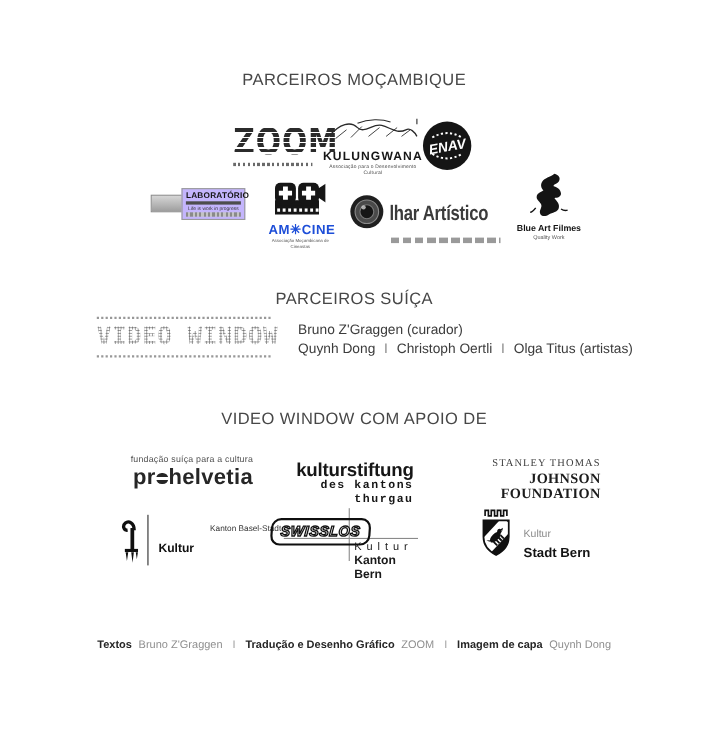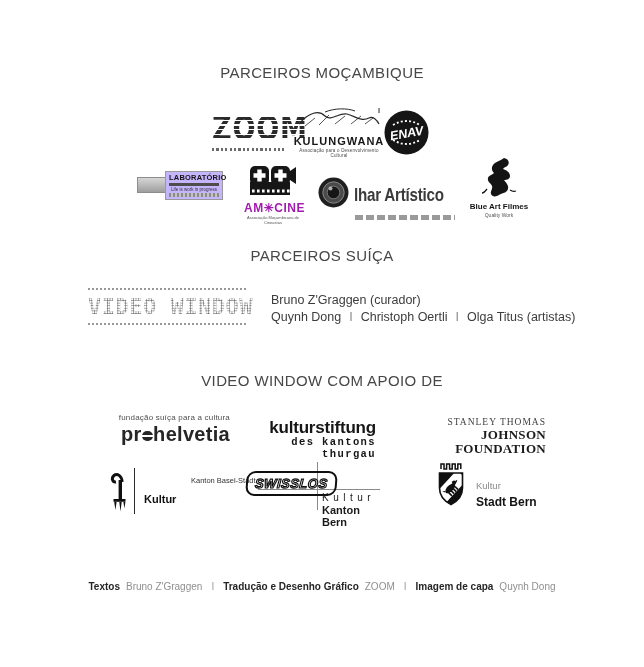--- a/index.html
+++ b/index.html
@@ -37,21 +37,21 @@
   .usb-body{position:absolute;left:28px;top:0;width:58px;height:29px;background:#c4b5fd;
             border:1px solid #9a9a9a;box-sizing:border-box;padding:2px 3px 0;}
   .lab-name{font-size:7.5px;font-weight:bold;letter-spacing:.2px;color:#141414;line-height:8px;}
   .lab-line{height:3px;background:#4d4d4d;margin:1px 0;}
   .lab-tag{font-size:4.5px;color:#333;text-align:center;line-height:5px;}
   .lab-strip{height:4px;margin-top:1px;
              background:repeating-linear-gradient(90deg,#8a8a8a 0 2px,#c3c3c3 2px 4px);}
 
   
   .amocine{left:244px;top:166px;width:58px;text-align:center;}
-  .amocine-name{font-size:12px;font-weight:bold;letter-spacing:.5px;color:#a21caf;line-height:12px;margin-top:2px;}
+  .amocine-name{font-size:12px;font-weight:bold;letter-spacing:.5px;color:#1d4ed8;line-height:12px;margin-top:2px;}
   .amocine-tag{font-size:4px;color:#555;margin-top:1px;}
 
   
   .olhar{left:318px;top:177px;}
   .olhar-row{display:flex;align-items:center;}
   .olhar-text{font-size:19px;font-weight:bold;color:#3b3b3b;letter-spacing:-.3px;margin-left:5px;
               transform:scaleX(.8);transform-origin:left center;white-space:nowrap;}
   .olhar-band{height:4.5px;margin:3px 0 0 37px;width:100px;
               background:repeating-linear-gradient(90deg,#9a9a9a 0 8px,transparent 8px 11px);}
 
@@ -205,21 +205,21 @@
     <span>
       <svg width="38" height="40" viewBox="0 0 38 40">
         <path d="M24,1 c4,1 6,4 4,7 c-1,2 -4,2 -5,4 c3,1 7,3 7,7 c0,3 -3,4 -6,4 c2,3 5,5 4,9 c-1,4 -6,4 -9,6 c-3,2 -7,2 -8,-1 c-1,-3 2,-5 1,-8 c-1,-3 -5,-4 -4,-8 c1,-3 4,-3 6,-5 c-2,-2 -3,-5 -1,-8 c2,-3 7,-4 11,-7 z" fill="#141414"></path>
         <path d="M7,32 q-3,4 -5,4 M30,33 q3,2 6,1" stroke="#141414" stroke-width="1.3" fill="none"></path>
       </svg>
     </span>
     <div class="blueart-name">Blue Art Filmes</div>
     <div class="blueart-tag">Quality Work</div>
   </div>
 
-  <h2 class="heading" style="top:247px;">PARCEIROS SUÍÇA</h2>
+  <h2 class="heading" style="top:263px;">PARCEIROS SUÍÇA</h2>
 
   <div class="abs vw-logo">
     <span class="vw-text">VIDEO WINDOW</span>
   </div>
   <div class="abs vw-info">
     <div>Bruno Z'Graggen (curador)</div>
     <div>
       <span>Quynh Dong</span><span class="vw-sep">I</span><span>Christoph Oertli</span><span class="vw-sep">I</span><span>Olga Titus (artistas)</span>
     </div>
   </div>

